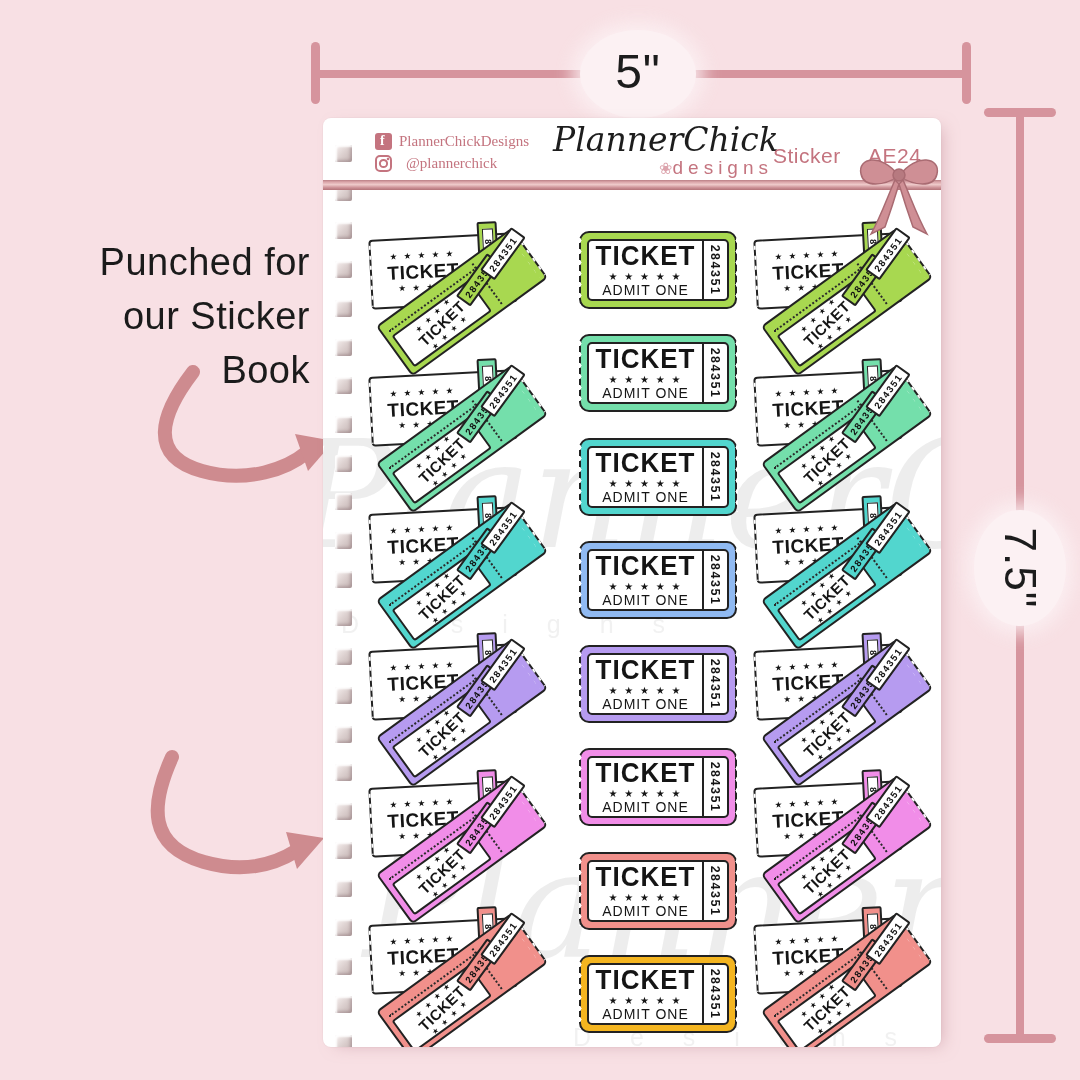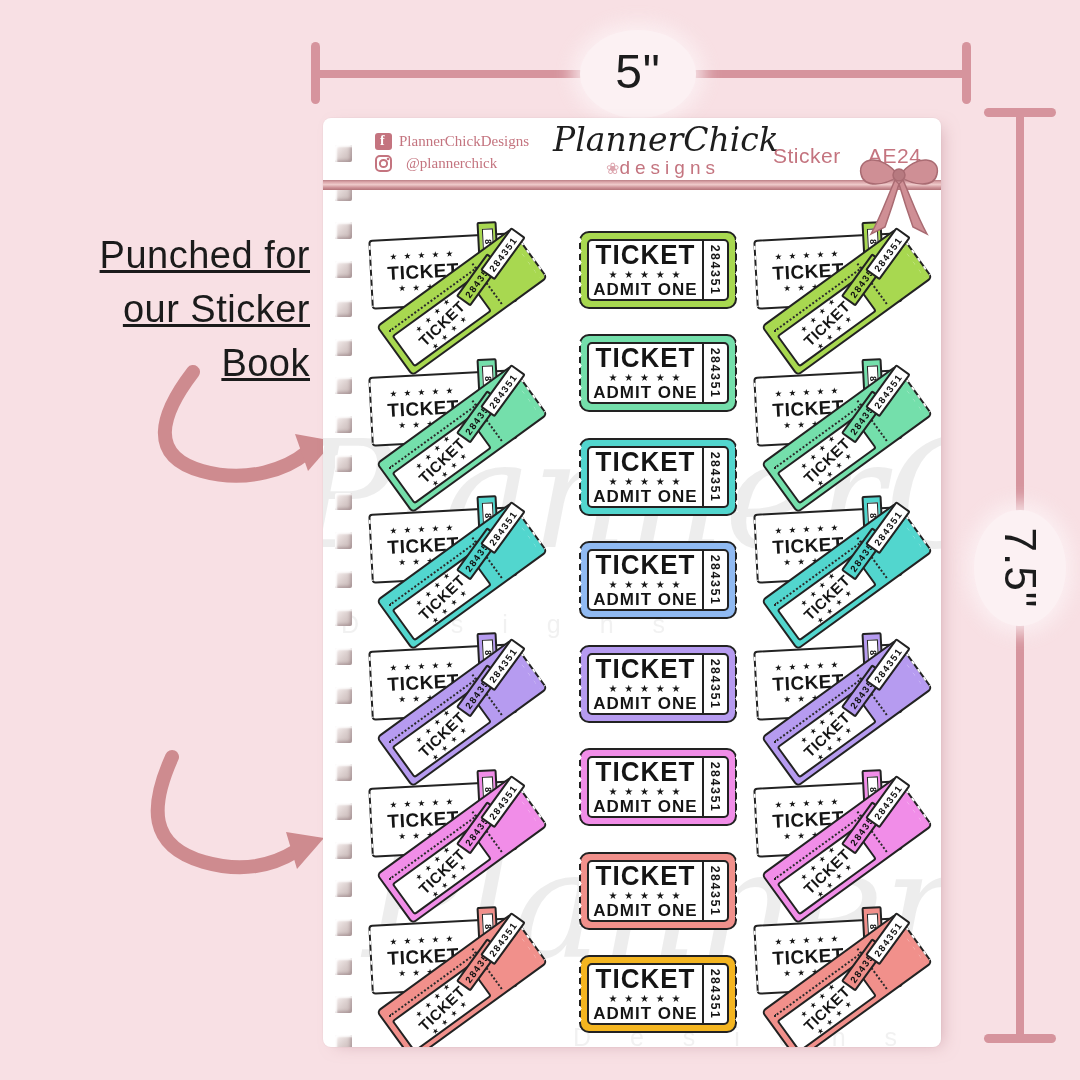--- a/index.html
+++ b/index.html
@@ -29,38 +29,38 @@
 
   .divider{position:absolute;left:0;right:0;top:62px;height:10px;z-index:3;
     background:linear-gradient(180deg,#b97f85 0%,#dba5a9 20%,#eecaca 46%,#cf959a 74%,#b27278 100%);}
   .bow{position:absolute;left:528px;top:30px;z-index:4;}
   .fb-icon{position:absolute;left:52px;top:15px;width:17px;height:17px;border-radius:3px;background:var(--rose-text,#c4747f);}
   .fb-icon::after{content:"f";position:absolute;left:5px;top:0px;color:#fff;font-size:14px;font-weight:bold;font-family:"Liberation Serif",serif;}
   .ig-icon{position:absolute;left:52px;top:37px;width:17px;height:17px;}
   .soc-label{position:absolute;left:76px;color:var(--rose-text,#c4747f);font-size:15px;z-index:2;font-family:Liberation Serif, serif;}
   .logo{position:absolute;left:230px;top:4px;width:220px;text-align:center;z-index:2;}
   .logo-script{font-family:"DejaVu Serif",serif;font-style:italic;font-size:33px;color:#1d1d1d;line-height:1.1;}
-  .logo-sub{font-size:19px;letter-spacing:5px;color:var(--rose-text,#c4747f);line-height:1;}
+  .logo-sub{font-size:19px;letter-spacing:5px;color:var(--rose-text,#c4747f);line-height:1;text-align:right;}
   .logo-flower{color:#dca4ad;font-size:16px;letter-spacing:0;}
   .prod{position:absolute;top:26px;color:var(--rose-text,#c4747f);font-size:21px;letter-spacing:.5px;z-index:2;}
 
   .grid{position:absolute;inset:0;z-index:1;}
 
   
   .single{position:absolute;width:158px;height:78px;background:var(--c);border:2.5px solid #222;border-radius:10px;padding:6px;z-index:1;}
   .single::before,.single::after{content:"";position:absolute;top:2px;bottom:2px;width:8px;
     background-image:radial-gradient(circle 4px at 0% 50%,#fff 60%,rgba(0,0,0,0) 66%);
     background-size:8px 11px;background-repeat:repeat-y;}
   .single::before{left:-2.5px;}
   .single::after{right:-2.5px;transform:scaleX(-1);}
   .sc-inner{display:flex;width:100%;height:100%;background:#fff;border:2px solid #222;border-radius:5px;}
   .sc-main{flex:1;display:flex;flex-direction:column;align-items:center;justify-content:center;line-height:1.05;color:#151515;}
   .sc-title{font-weight:bold;font-size:26px;letter-spacing:1px;transform:scaleY(1.08);}
   .sc-stars{font-size:10px;letter-spacing:2px;margin:2px 0 1px;}
-  .sc-admit{font-weight:bold;font-size:17px;letter-spacing:1px;}
+  .sc-admit{font-weight:normal;font-size:14px;letter-spacing:1px;}
   .sc-stub{width:25px;border-left:2px solid #222;display:flex;align-items:center;justify-content:center;}
   .sc-num{transform:rotate(90deg);font-weight:bold;font-size:12.5px;letter-spacing:1.5px;white-space:nowrap;color:#151515;}
 
   
   .pair{position:absolute;width:172px;height:132px;z-index:1;}
   .back{position:absolute;left:2px;top:8px;width:146px;height:70px;background:#fff;border:2px solid #222;border-radius:4px;
     transform:rotate(-3deg);display:flex;align-items:center;z-index:1;}
   .back::before{content:"";position:absolute;left:-2px;top:1px;bottom:1px;width:7px;
     background-image:radial-gradient(circle 3.5px at 0% 50%,#fff 60%,rgba(0,0,0,0) 66%);
     background-size:7px 10px;background-repeat:repeat-y;}
@@ -109,21 +109,21 @@
   </div>
 
   <div>
     <div class="mline" style="left:1016px;top:112px;width:8px;height:928px;"></div>
     <div class="mline" style="left:984px;top:108px;width:72px;height:9px;"></div>
     <div class="mline" style="left:984px;top:1034px;width:72px;height:9px;"></div>
     <div class="m-ellipse" style="left:974px;top:510px;width:92px;height:116px;"></div>
     <div class="m-label v" style="left:1020px;top:568px;">7.5"</div>
   </div>
 
-  <div class="note" style="left:14px;top:229px;text-decoration:underline;">Punched for
+  <div class="note" style="left:14px;top:236px;">Punched for
 our Sticker
 Book</div>
 
   <div class="sheet">
 
     <div class="wm script" style="left:-30px;top:290px;">PlannerChick</div>
     <div class="wm spaced" style="left:18px;top:492px;">D e s i g n s</div>
     <div class="wm script" style="left:40px;top:700px;">PlannerChick</div>
     <div class="wm spaced" style="left:250px;top:905px;">D e s i g n s</div>
 

